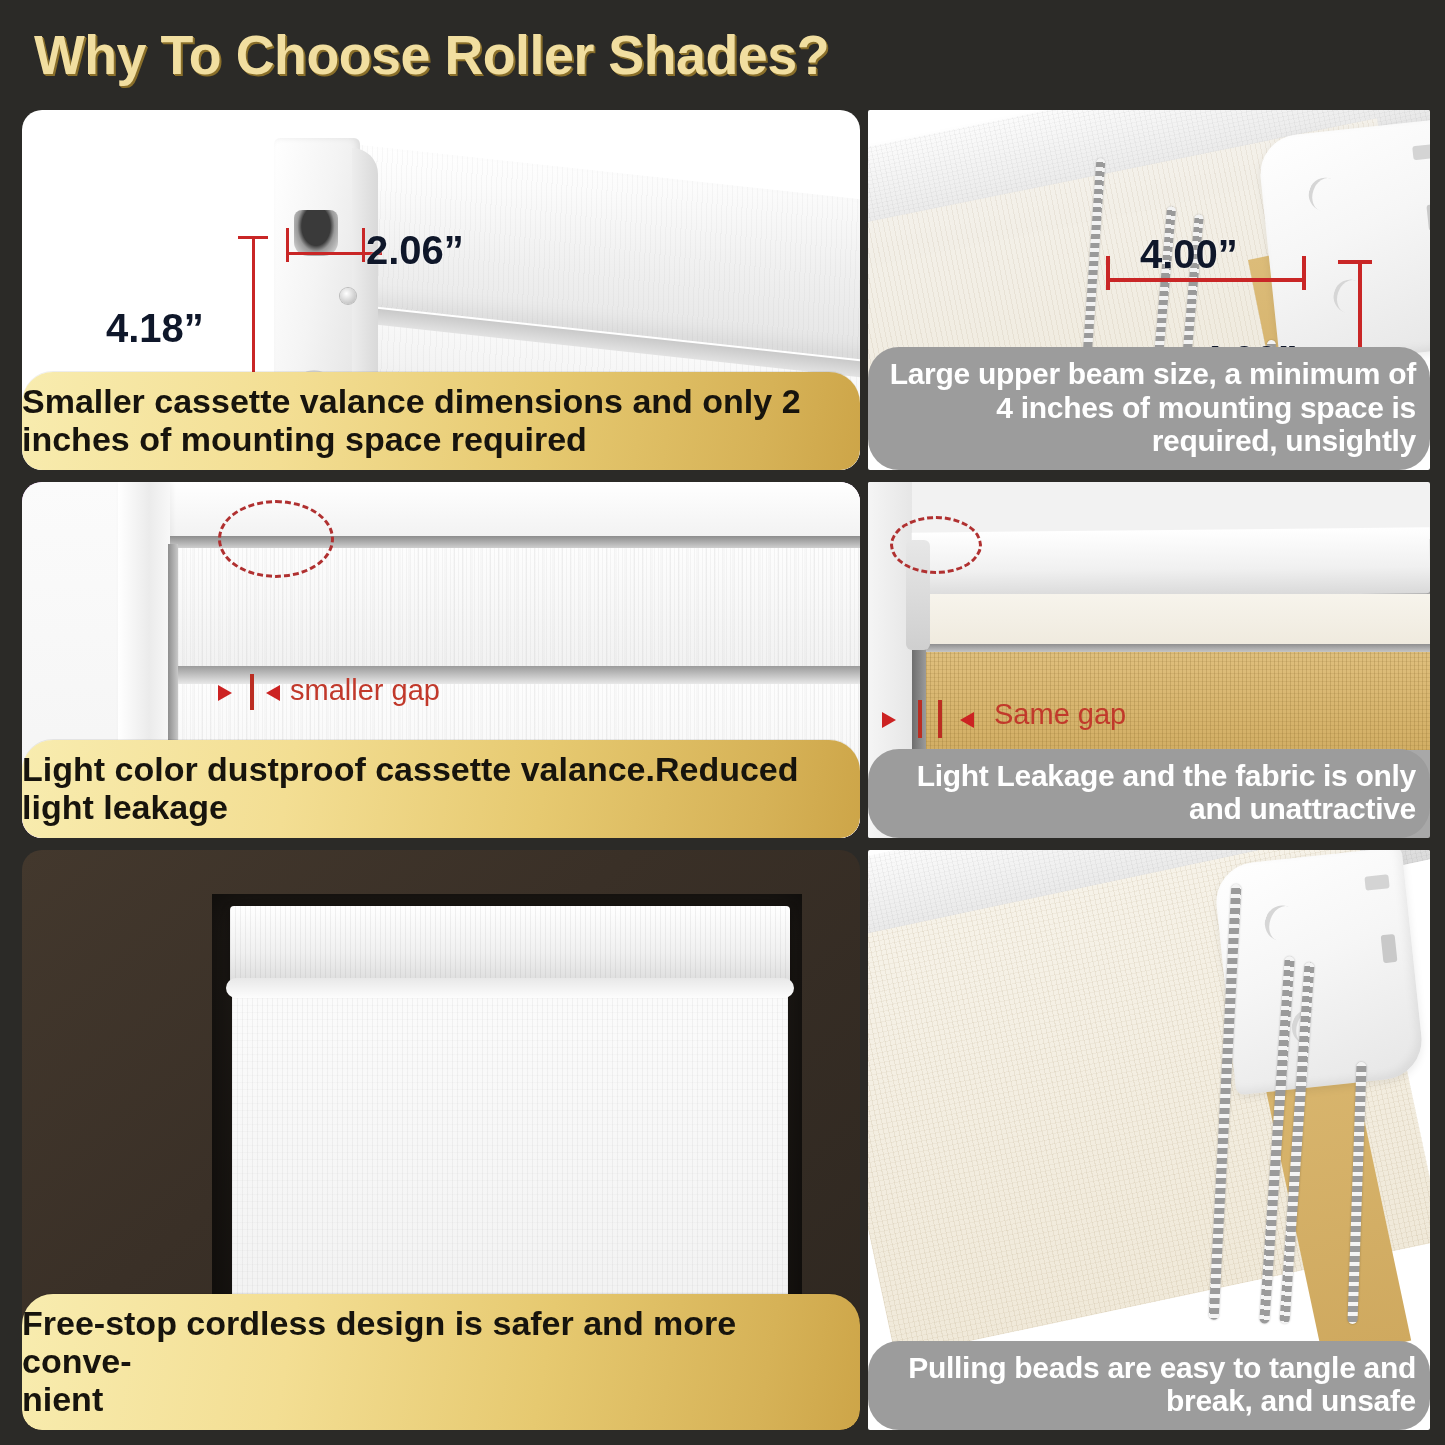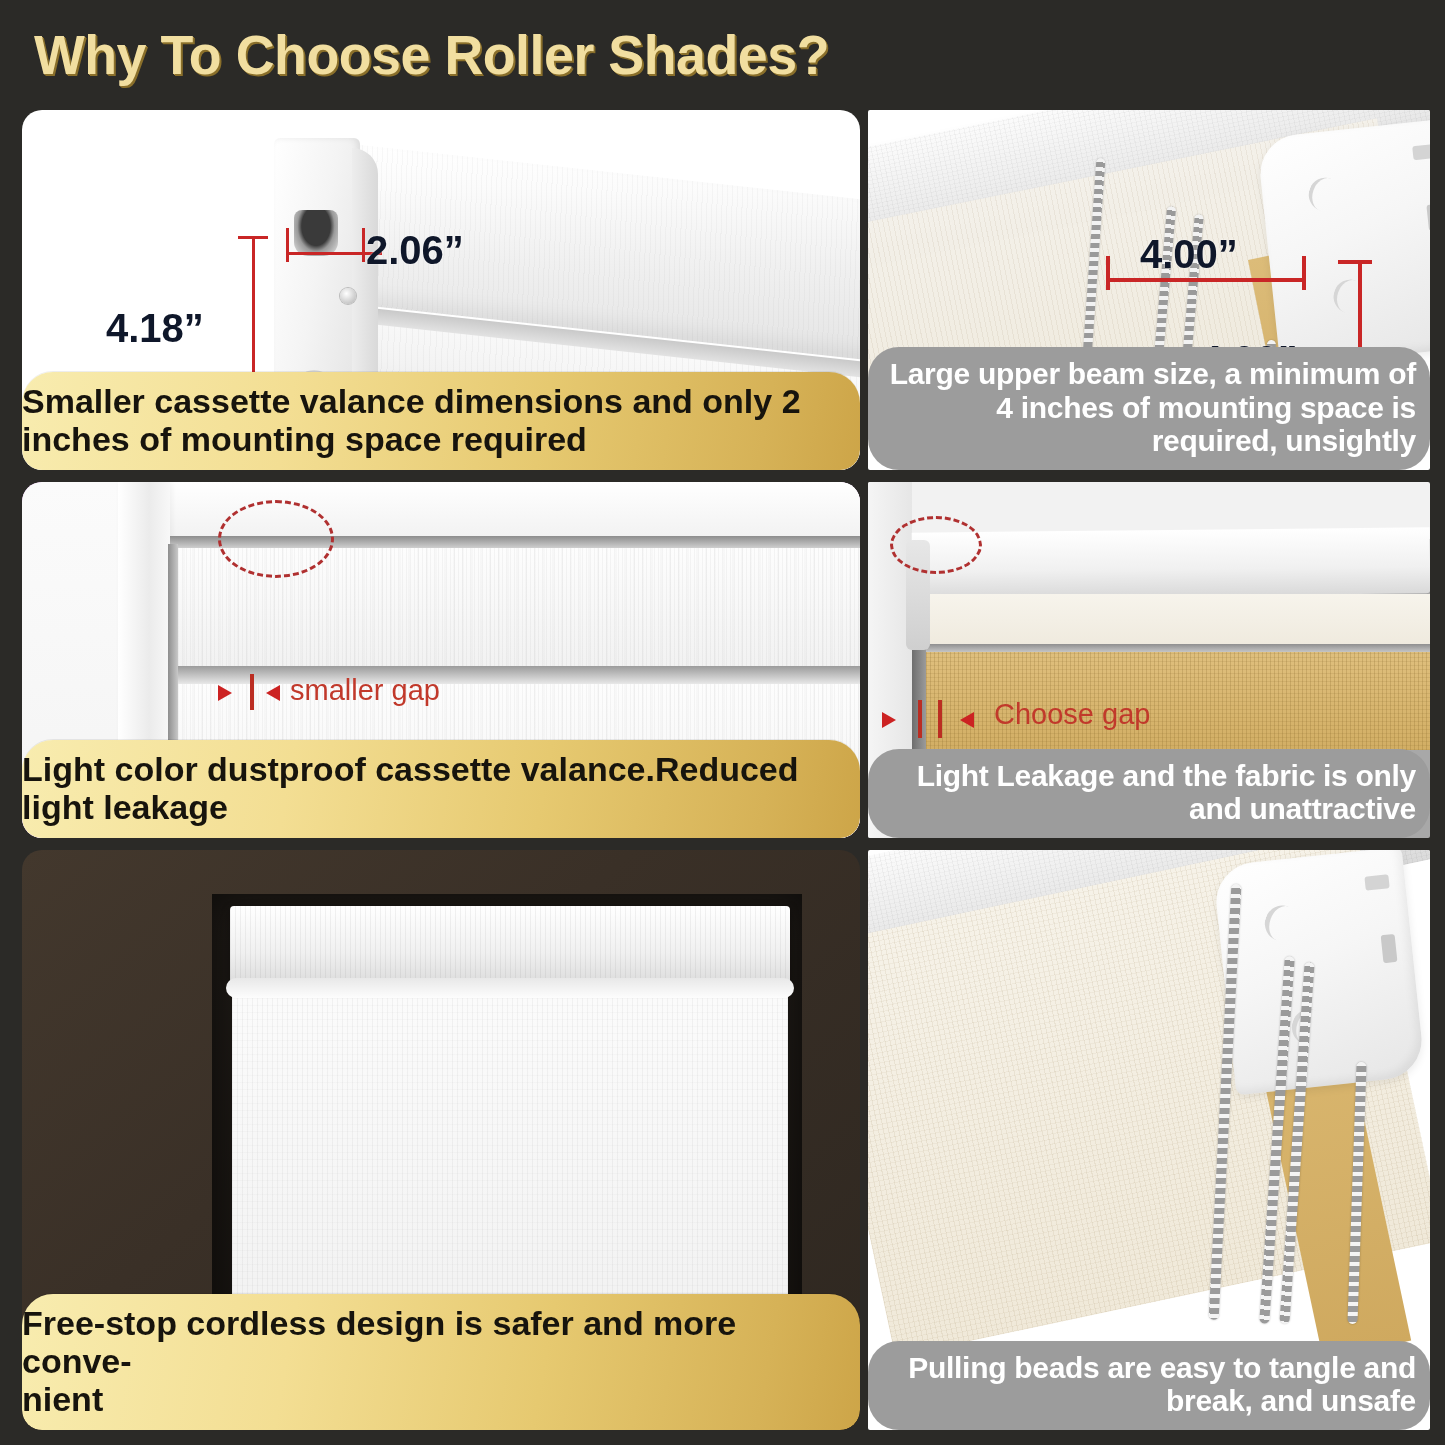--- a/index.html
+++ b/index.html
@@ -442,21 +442,21 @@
         <div class="tanfab"></div>
         <div class="gapdark"></div>
         <div class="clip"></div>
 
         <div class="dashcircle" style="left:22px;top:34px;width:92px;height:58px;"></div>
 
         <div class="arrowR" style="left:14px;top:230px;"></div>
         <div class="gapbar" style="left:50px;top:218px;height:38px;"></div>
         <div class="gapbar" style="left:70px;top:218px;height:38px;"></div>
         <div class="arrowL" style="left:92px;top:230px;"></div>
-        <div class="gaplabel" style="left:126px;top:216px;">Choose gap</div>
+        <div class="gaplabel" style="left:126px;top:216px;">Same gap</div>
       </div>
       <div class="cap gray">Light Leakage and the fabric is only and unattractive</div>
     </div>
 
     <div class="panel right row3 p6">
       <div class="photo">
         <div class="roll"></div>
         <div class="sheer"></div>
         <div class="tanstrip"></div>
         <div class="brk">

